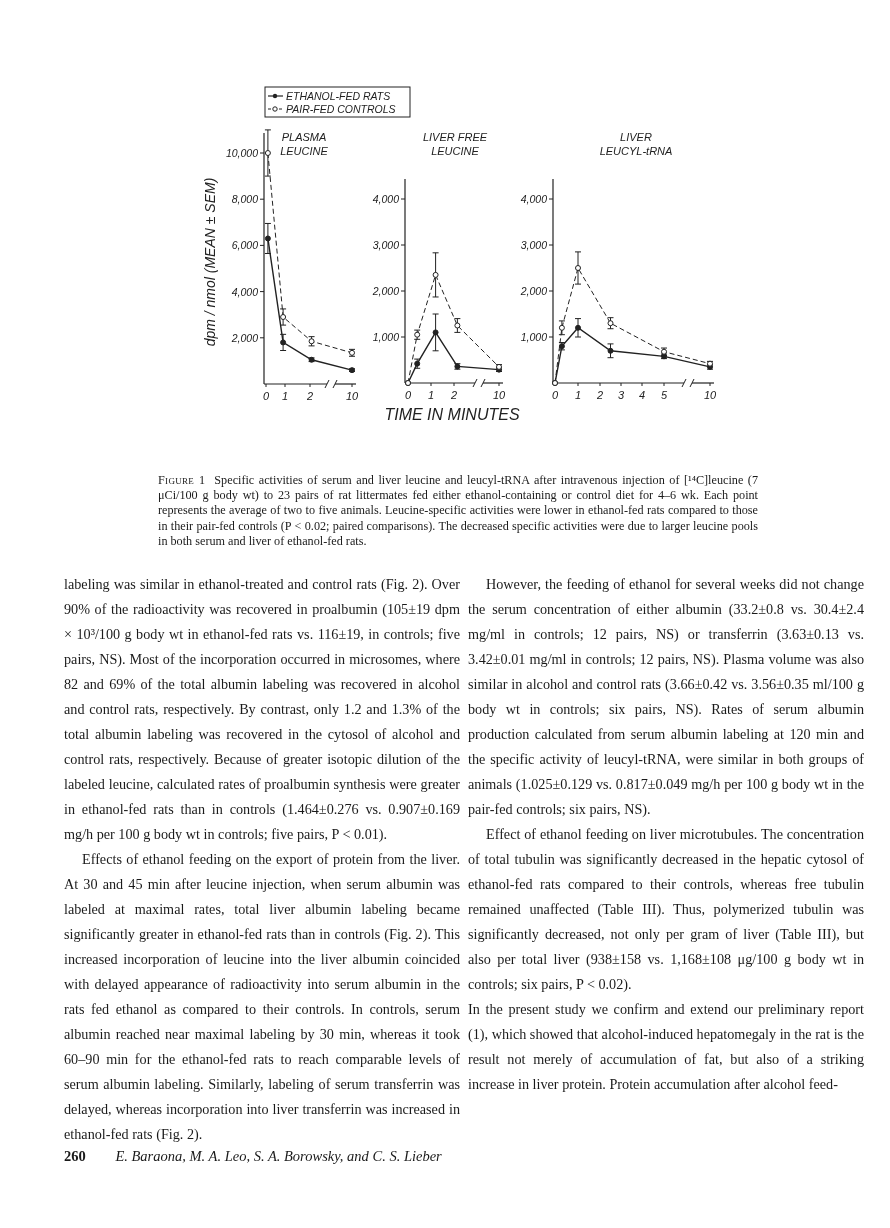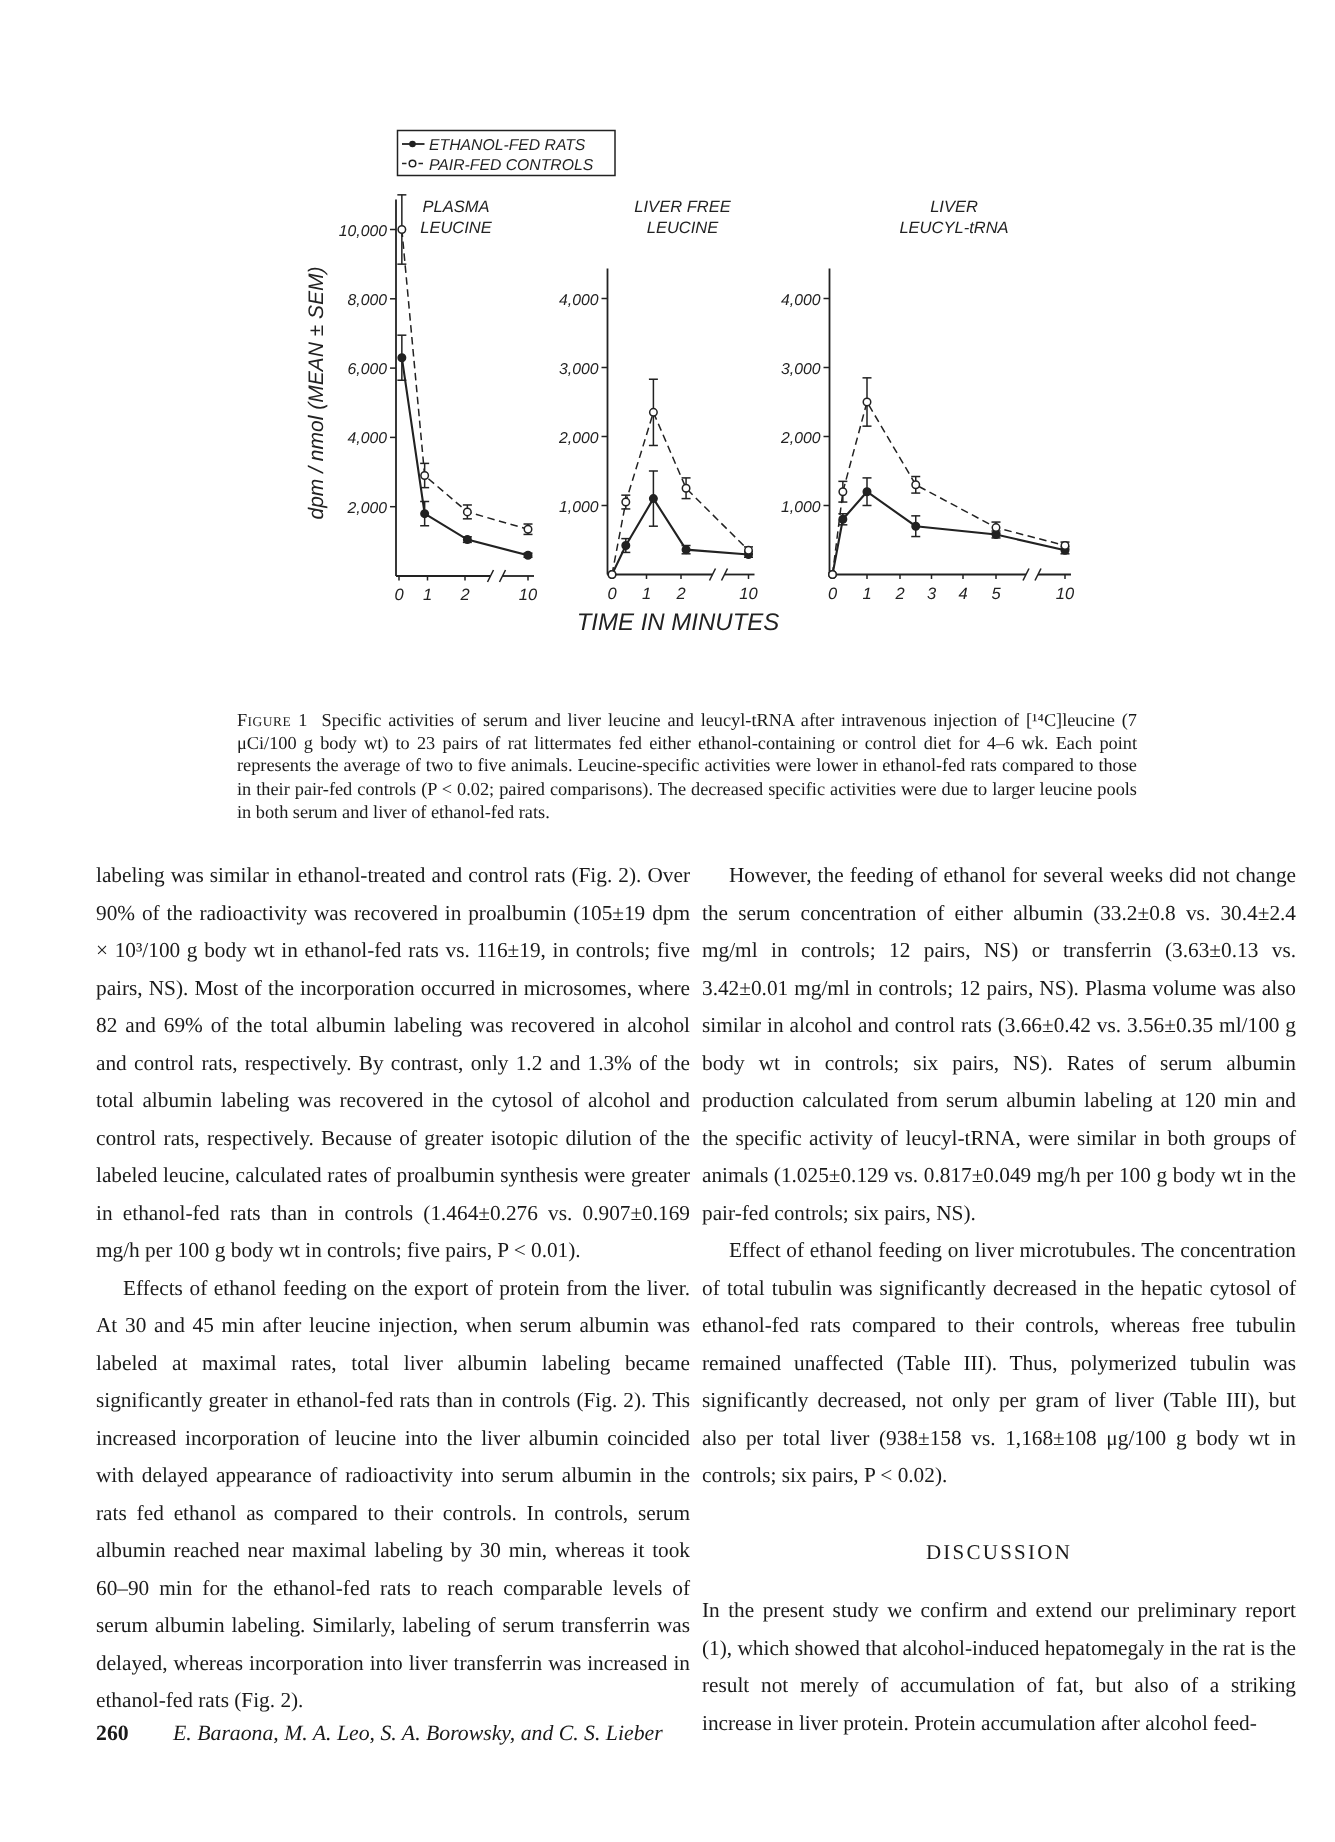--- a/index.html
+++ b/index.html
@@ -250,20 +250,19 @@
 </div>
 
 <div class="col col-left">
   <p>labeling was similar in ethanol-treated and control rats (Fig. 2). Over 90% of the radioactivity was recovered in proalbumin (105±19 dpm × 10³/100 g body wt in ethanol-fed rats vs. 116±19, in controls; five pairs, NS). Most of the incorporation occurred in microsomes, where 82 and 69% of the total albumin labeling was recovered in alcohol and control rats, respectively. By contrast, only 1.2 and 1.3% of the total albumin labeling was recovered in the cytosol of alcohol and control rats, respectively. Because of greater isotopic dilution of the labeled leucine, calculated rates of proalbumin synthesis were greater in ethanol-fed rats than in controls (1.464±0.276 vs. 0.907±0.169 mg/h per 100 g body wt in controls; five pairs, P &lt; 0.01).</p>
   <p class="indent"><span class="it">Effects of ethanol feeding on the export of protein from the liver.</span> <span>At 30 and 45 min after leucine injection, when serum albumin was labeled at maximal rates, total liver albumin labeling became significantly greater in ethanol-fed rats than in controls (Fig. 2). This increased incorporation of leucine into the liver albumin coincided with delayed appearance of radioactivity into serum albumin in the rats fed ethanol as compared to their controls. In controls, serum albumin reached near maximal labeling by 30 min, whereas it took 60–90 min for the ethanol-fed rats to reach comparable levels of serum albumin labeling. Similarly, labeling of serum transferrin was delayed, whereas incorporation into liver transferrin was increased in ethanol-fed rats (Fig. 2).</span></p>
 </div>
 
 <div class="col col-right">
   <p class="indent">However, the feeding of ethanol for several weeks did not change the serum concentration of either albumin (33.2±0.8 vs. 30.4±2.4 mg/ml in controls; 12 pairs, NS) or transferrin (3.63±0.13 vs. 3.42±0.01 mg/ml in controls; 12 pairs, NS). Plasma volume was also similar in alcohol and control rats (3.66±0.42 vs. 3.56±0.35 ml/100 g body wt in controls; six pairs, NS). Rates of serum albumin production calculated from serum albumin labeling at 120 min and the specific activity of leucyl-tRNA, were similar in both groups of animals (1.025±0.129 vs. 0.817±0.049 mg/h per 100 g body wt in the pair-fed controls; six pairs, NS).</p>
   <p class="indent"><span class="it">Effect of ethanol feeding on liver microtubules.</span> <span>The concentration of total tubulin was significantly decreased in the hepatic cytosol of ethanol-fed rats compared to their controls, whereas free tubulin remained unaffected (Table III). Thus, polymerized tubulin was significantly decreased, not only per gram of liver (Table III), but also per total liver (938±158 vs. 1,168±108 μg/100 g body wt in controls; six pairs, P &lt; 0.02).</span></p>
-  <div class="heading">DISCUSSION</div>
   <p>In the present study we confirm and extend our preliminary report (1), which showed that alcohol-induced hepatomegaly in the rat is the result not merely of accumulation of fat, but also of a striking increase in liver protein. Protein accumulation after alcohol feed-</p>
 </div>
 
 <div class="footer">
   <span class="page-num">260</span>
   <span class="authors">E. Baraona, M. A. Leo, S. A. Borowsky, and C. S. Lieber</span>
 </div>
 
 </body></html>

